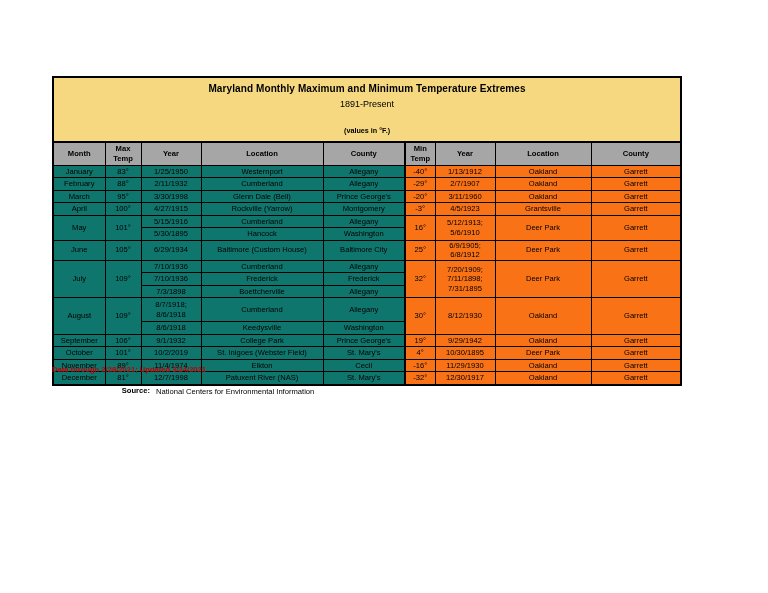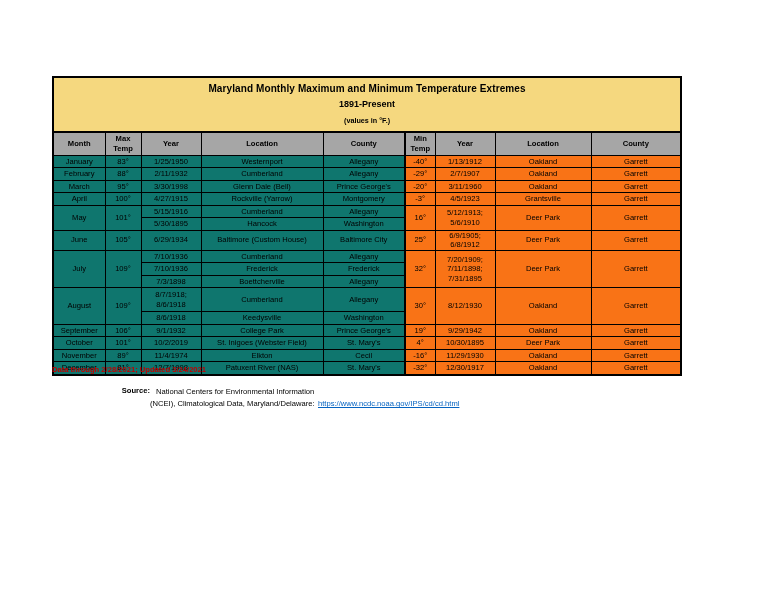--- a/index.html
+++ b/index.html
@@ -54,22 +54,22 @@
     padding: 5px 2px 6px 2px !important;
   }
   .title-main {
     font-size: 10px;
     font-weight: bold;
     letter-spacing: 0.1px;
     margin-bottom: 3px;
   }
   .title-sub {
     font-size: 9px;
-    font-weight: bold;
-    margin-bottom: 6px;
+    font-weight: normal;
+    margin-bottom: 16px;
     text-align: center;
   }
   .title-note {
     font-size: 7.2px;
     font-weight: bold;
   }
 
   
   tr.hdr td {
     background: #A6A6A6;
@@ -369,20 +369,15 @@
   </div>
 
   <div class="data-through">Data through 2/28/2021; Updated 3/24/2021</div>
 
   <div class="source-block">
     <div class="src-row">
       <div class="src-label">Source:</div>
       <div class="src-text">National Centers for Environmental Information</div>
       <div style="width:120px"></div>
     </div>
-    <div class="src-row">
-      <div class="src-spacer"></div>
-      <div class="src-text">(NCEI), Climatological Data, Maryland/Delaware:</div>
-      <a class="src-link" href="#">https://www.ncdc.noaa.gov/IPS/cd/cd.html</a>
-    </div>
   </div>
 
 </div>
 
 </body></html>

